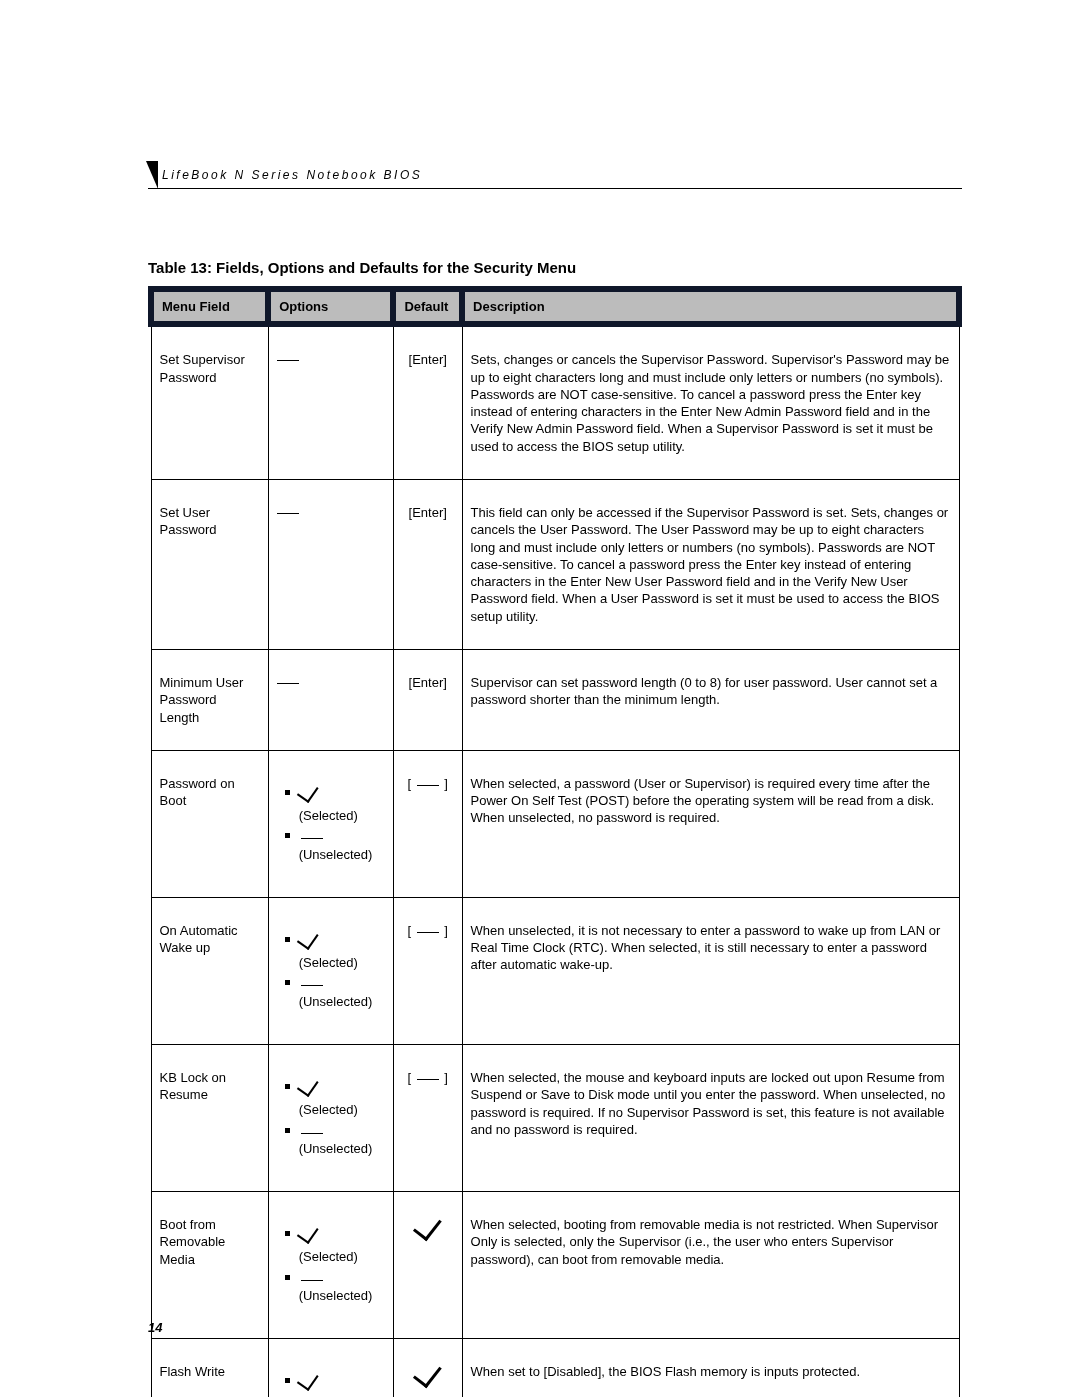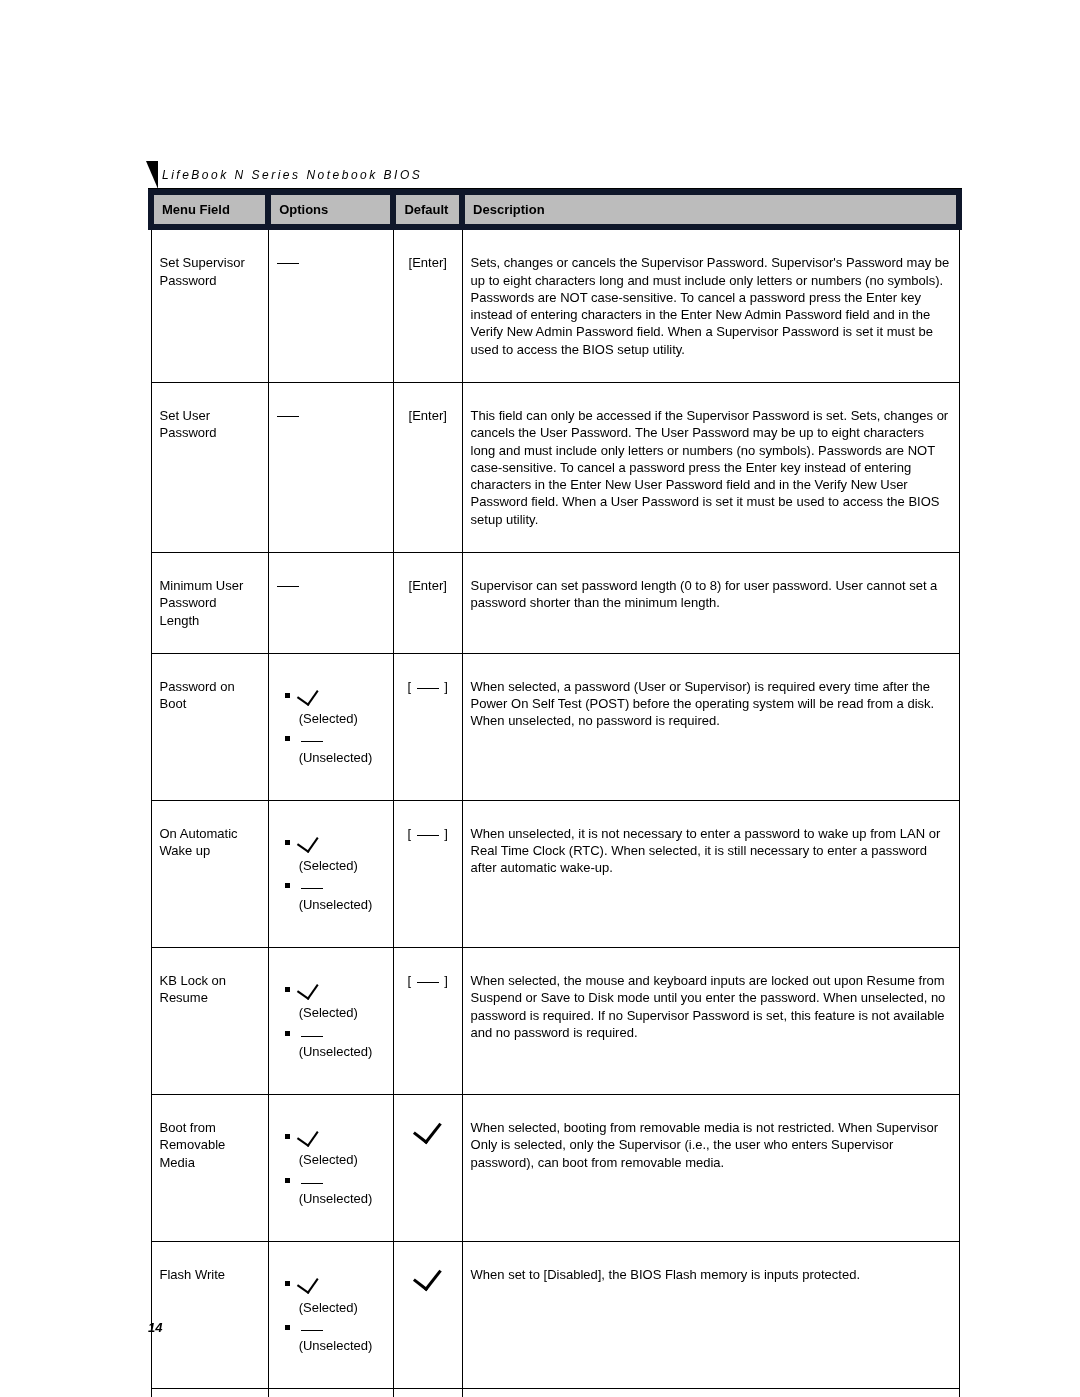--- a/index.html
+++ b/index.html
@@ -114,20 +114,21 @@
 </head>
 <body>
 
 <div class="page">
 
   <div class="running-head">
     <span class="head-corner"></span>
     <span class="running-head-text">LifeBook N Series Notebook BIOS</span>
   </div>
 
+  <div class="table-title">Table 13: Fields, Options and Defaults for the Security Menu</div>
 
   <table>
     <colgroup>
       <col class="c-field">
         <col class="c-opts">
         <col class="c-def">
         <col class="c-desc">
     </colgroup>
     <thead>
       <tr>

